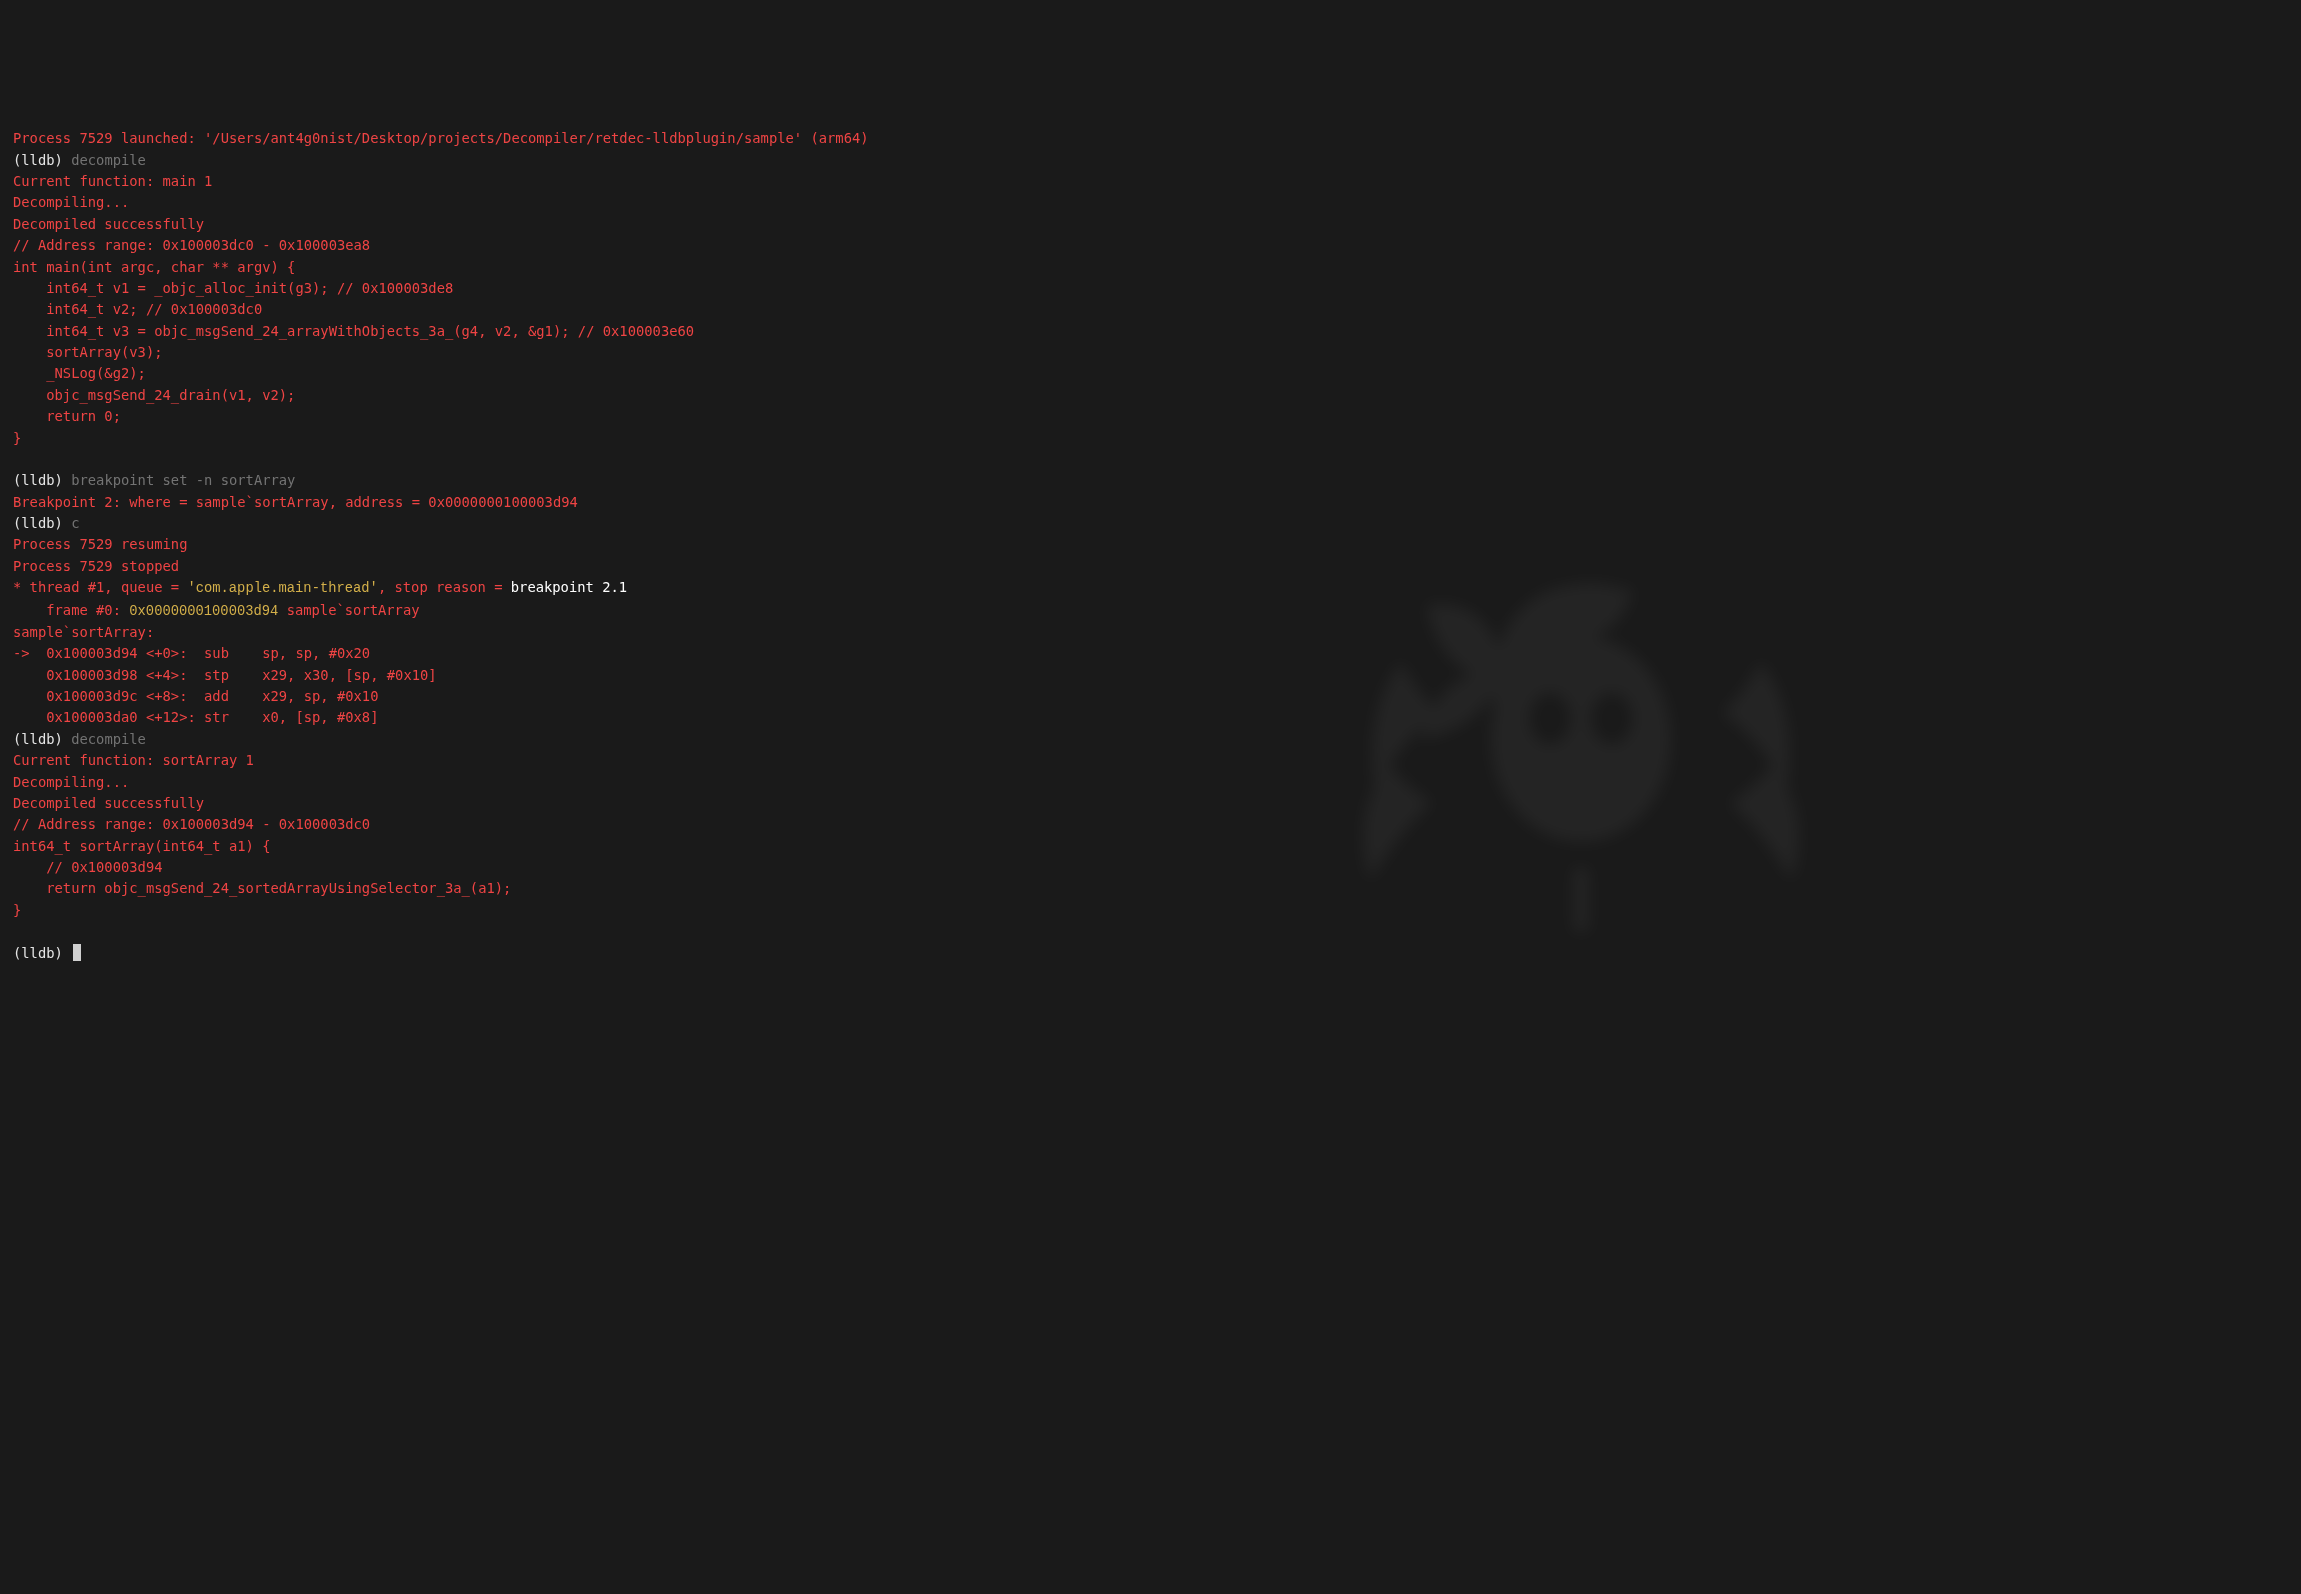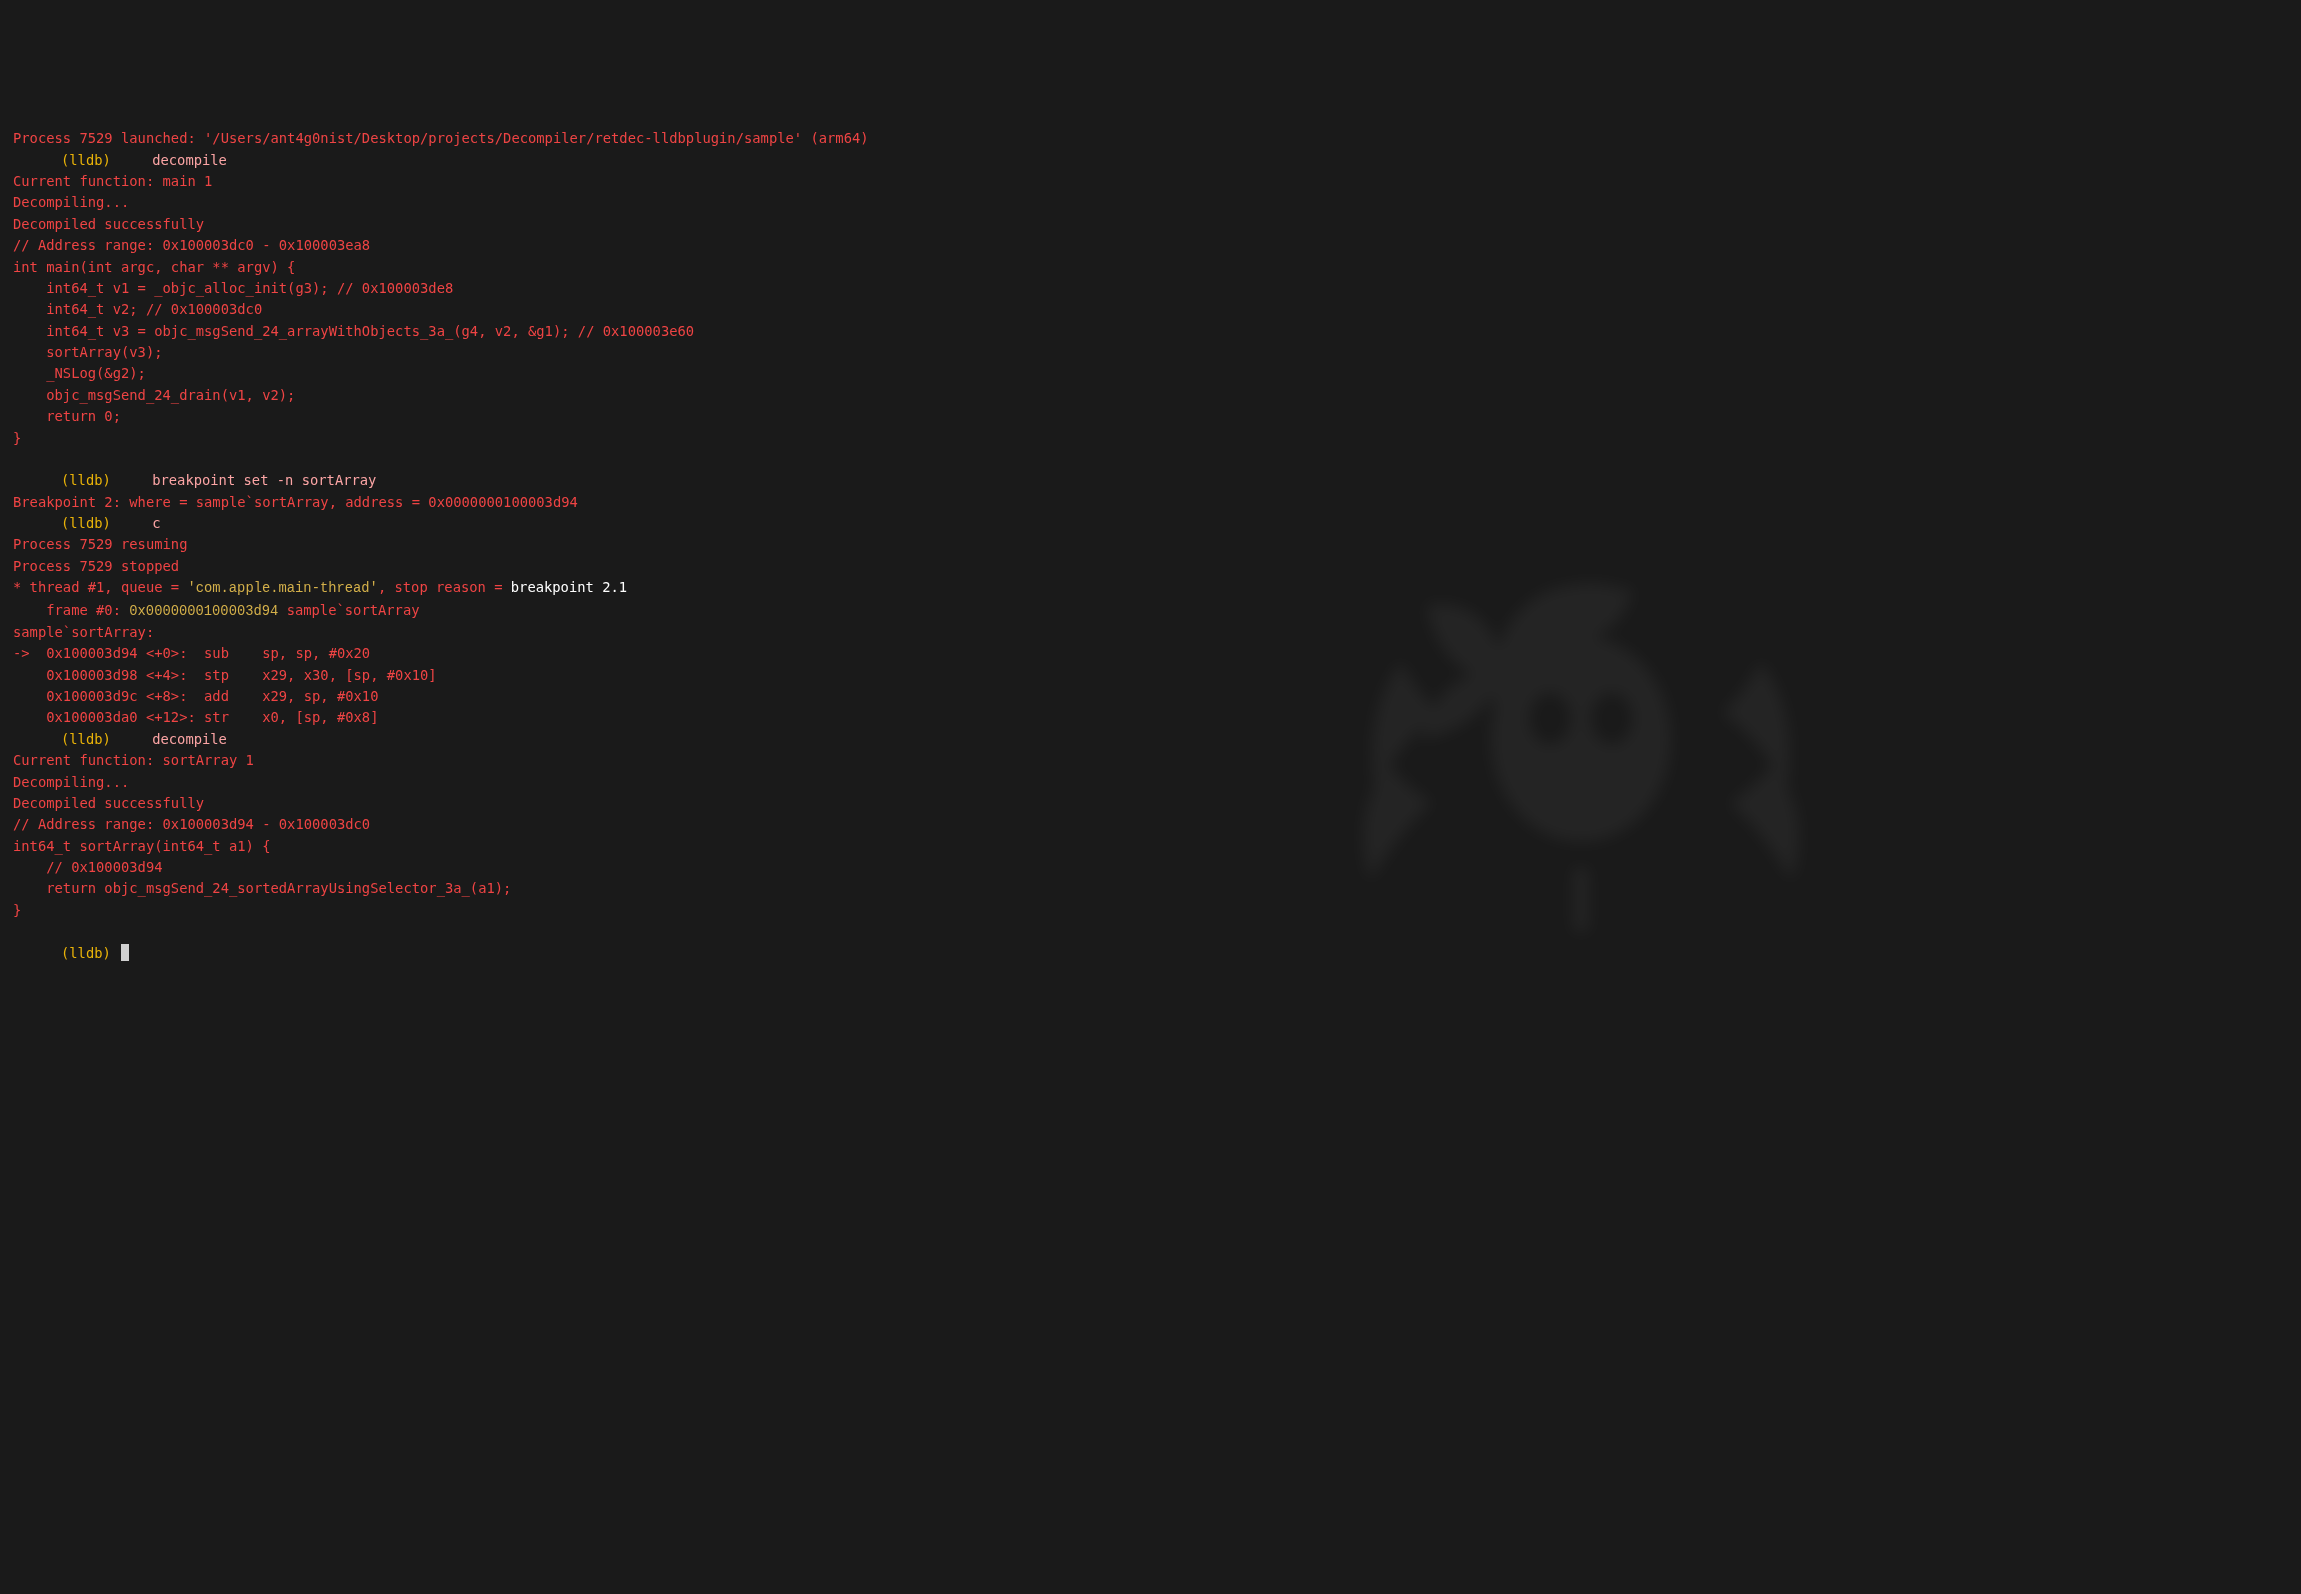--- a/index.html
+++ b/index.html
@@ -21,26 +21,24 @@
     }
     .terminal {
       padding: 0 13px;
       position: relative;
       z-index: 2;
     }
     .line {
       display: block;
     }
     .prompt {
-      color: #eab308;
-      margin-left: 48px;
+      color: #e5e5e5;
     }
     .command {
-      color: #fca5a5;
-      margin-left: 33px;
+      color: #737373;
     }
     .dim {
       color: #ef4444;
     }
     .yellow {
       color: #d4b04a;
       font-family: Liberation Mono, monospace;
     }
     .red {
       color: #ffffff;

